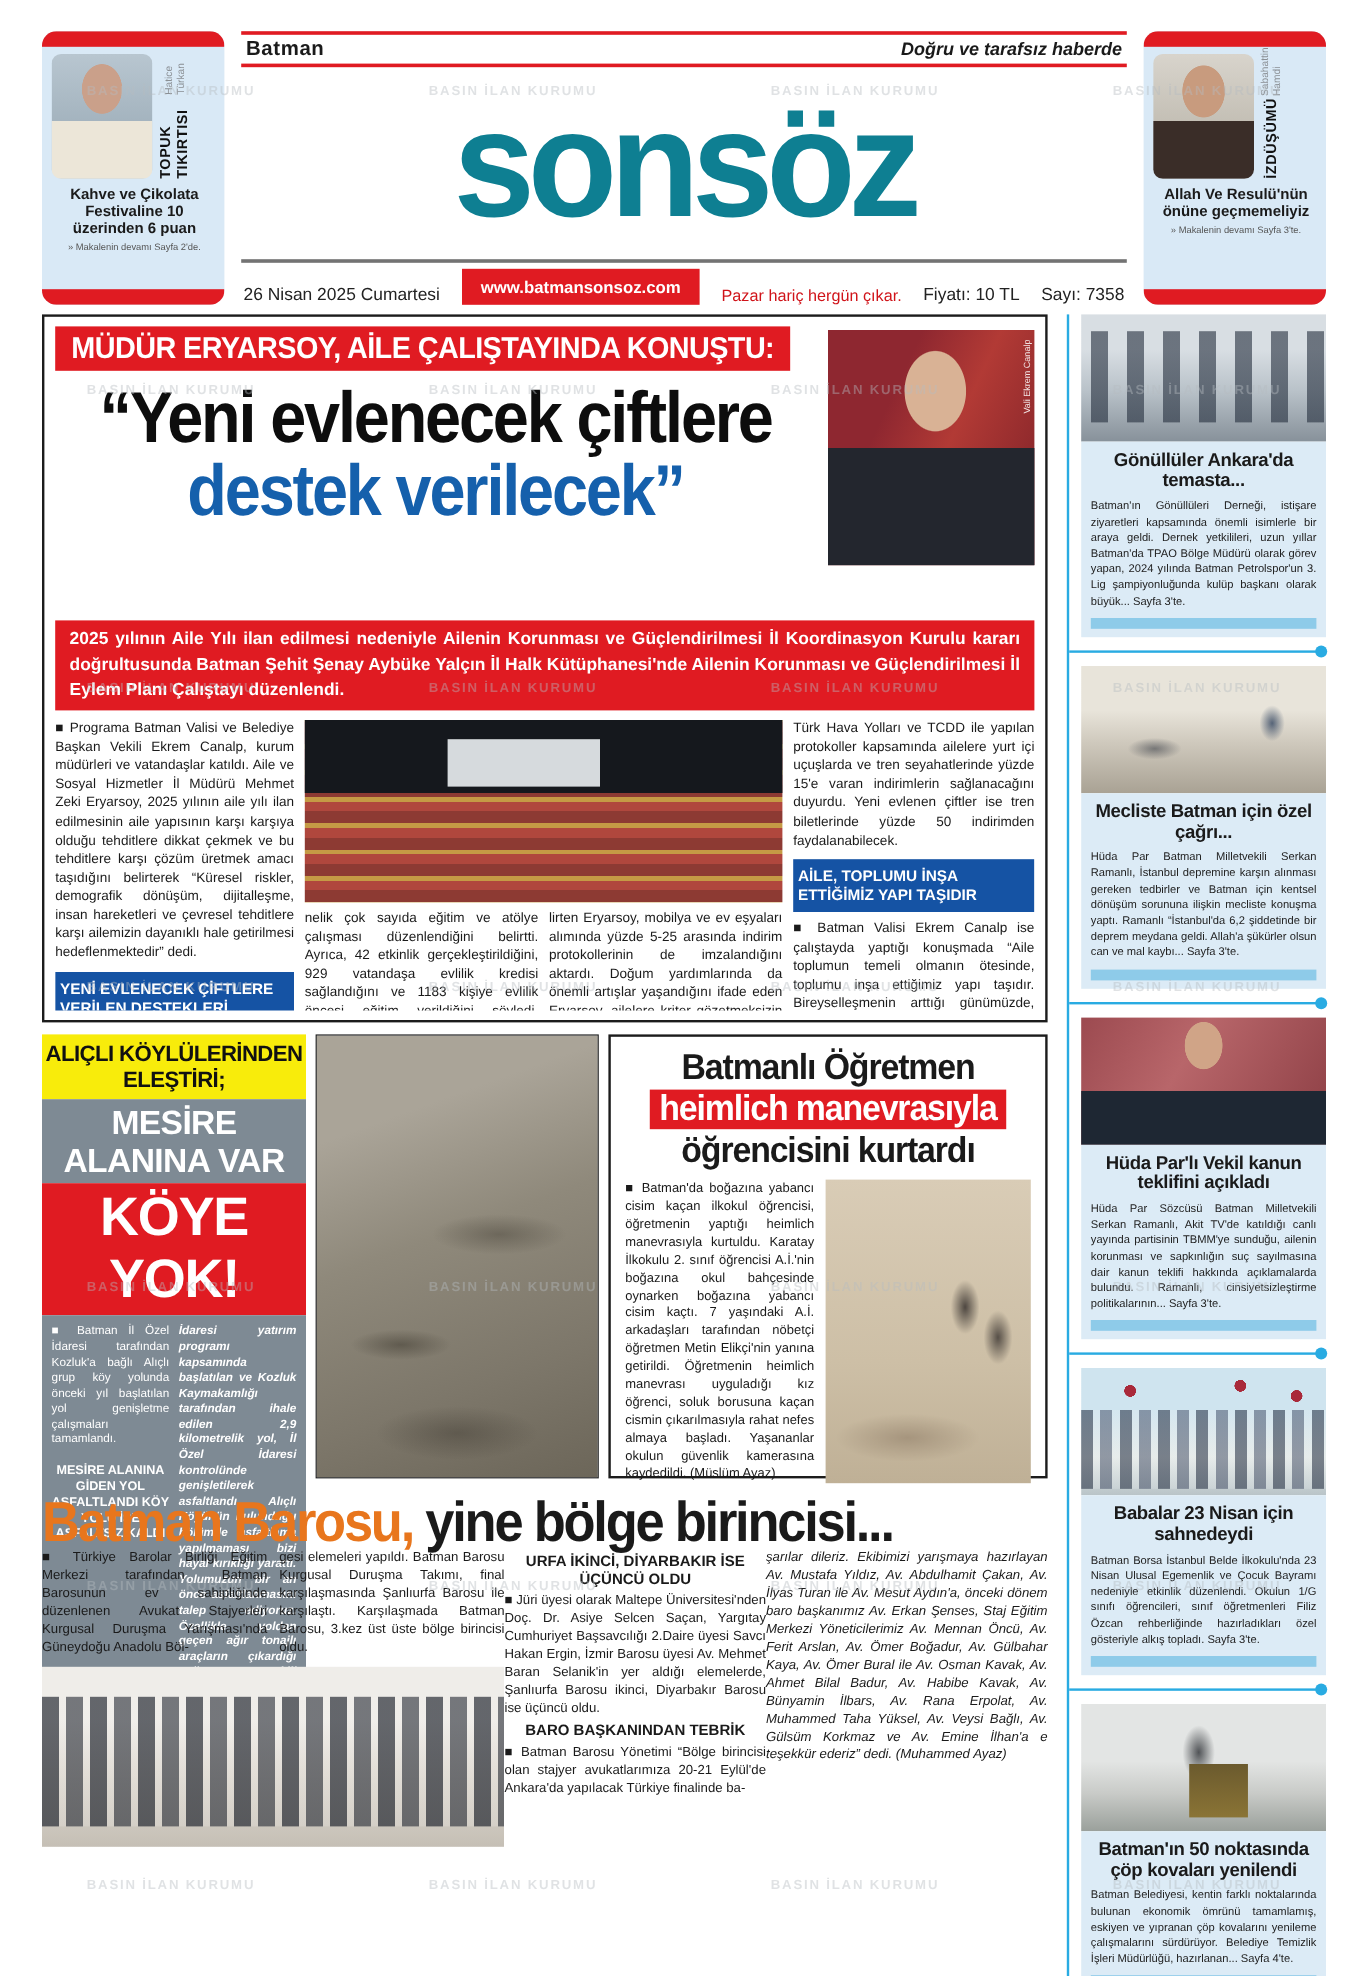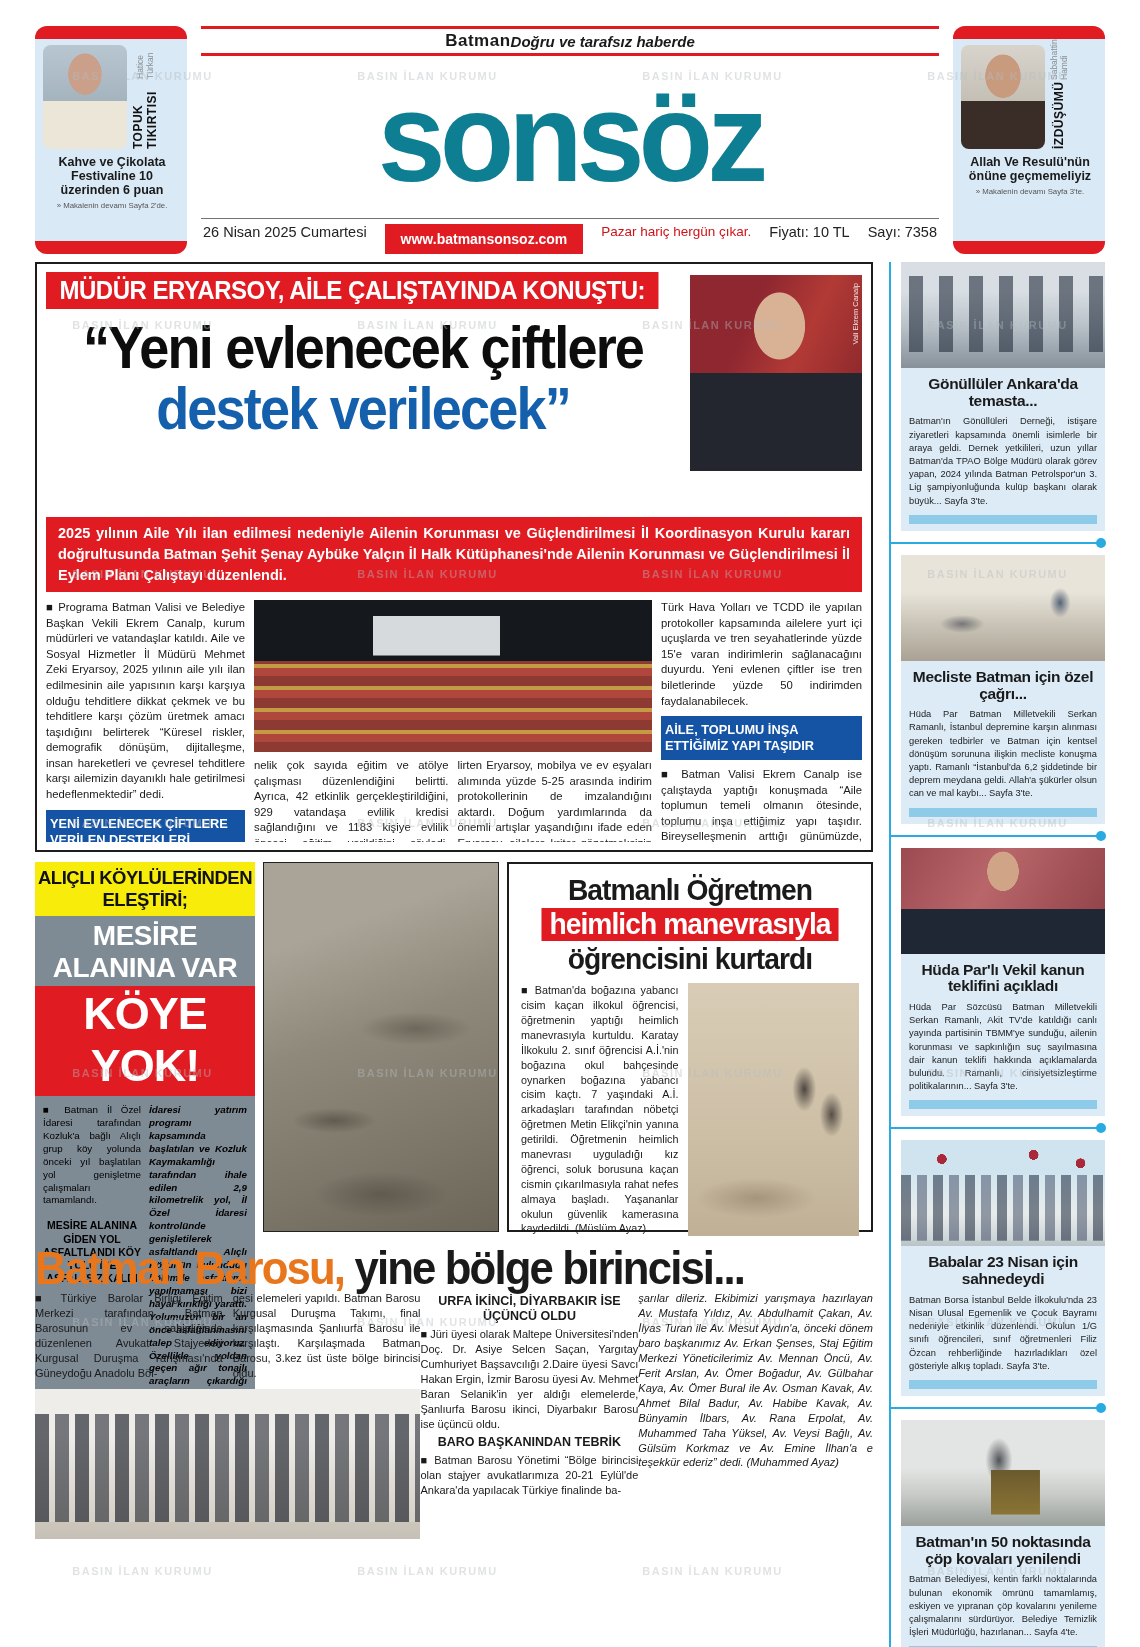--- a/index.html
+++ b/index.html
@@ -32,28 +32,28 @@
      linear-gradient(#d8d4cc,#b3aea2)}
   .vmeta{writing-mode:vertical-rl;transform:rotate(180deg);display:flex;
      align-items:center;gap:2px;height:104px}
   .vauthor{font-size:8.5px;color:#8a8f94}
   .vcolumn{font-size:12px;font-weight:700;color:#111;letter-spacing:.5px}
   .coltitle{font-size:12.5px;font-weight:700;text-align:center;line-height:1.12;margin-top:6px}
   .colmore{font-size:7.8px;color:#555;text-align:center;margin-top:4px}
 
   .mastcenter{flex:1;display:flex;flex-direction:column}
   .m-line{height:3px;background:#e01b22;flex:none}
-  .m-row1{display:flex;justify-content:center;align-items:center;padding:2px 4px}
+  .m-row1{display:flex;justify-content:space-between;align-items:center;padding:2px 4px}
   .m-region{font-size:17px;font-weight:700;letter-spacing:.5px}
   .m-tagline{font-size:15px;font-weight:700;font-style:italic}
   .m-logo{flex:1;display:flex;align-items:center;justify-content:center}
   .m-logo span{font-size:122px;line-height:.82;font-weight:800;color:#0e7f92;
      letter-spacing:-6px;transform:scaleY(1.04)}
-  .m-info{display:flex;align-items:flex-start;justify-content:space-between;
-     border-top:1px solid #737373;padding:5px 2px 0 2px}
+  .m-info{display:flex;align-items:flex-end;justify-content:space-between;
+     border-top:3px solid #737373;padding:5px 2px 0 2px}
   .m-date{font-size:14.5px;color:#222}
   .m-web{background:#e01b22;color:#fff;font-weight:700;font-size:14px;padding:7px 16px}
   .m-sched{font-size:13.5px;color:#d01319}
   .m-price,.m-issue{font-size:14.5px;color:#222}
 
   
   .content-row{display:flex;gap:16px;margin-top:8px}
   .main-col{width:838px;flex:none}
   .sidebar{flex:1;border-left:2px solid #29abe2;padding-left:10px}
 
@@ -92,21 +92,21 @@
 
   
   .mid-row{display:flex;gap:8px;margin-top:10px;height:370px}
   .village{width:220px;flex:none;display:flex;flex-direction:column}
   .v-kicker{background:#f8ec0b;color:#111;font-weight:800;font-size:18.5px;
      text-align:center;padding:5px 2px;letter-spacing:-.5px}
   .v-h1{background:#7e8a94;color:#fff;font-weight:800;font-size:28px;text-align:center;
      padding:4px 0 2px 0;letter-spacing:-.5px}
   .v-h2{background:#e01b22;color:#fff;font-weight:800;font-size:45px;text-align:center;
      padding:2px 0 4px 0;letter-spacing:-1px}
-  .v-body{background:#7e8a94;flex:1;display:flex;gap:8px;padding:8px;color:#000000}
+  .v-body{background:#7e8a94;flex:1;display:flex;gap:8px;padding:8px;color:#ffffff}
   .v-body p{font-size:9.8px;line-height:1.32;text-align:justify}
   .v-c1,.v-c2{width:50%}
   .v-sub{font-weight:800;text-align:center;font-size:10.5px;line-height:1.25;margin:12px 0}
   .v-c2 p{font-style:italic;font-weight:700}
   .ph-road{width:236px;flex:none;border:1px solid #222;background:
       radial-gradient(ellipse 60px 18px at 30% 70%,rgba(60,55,45,.5),transparent 70%),
       radial-gradient(ellipse 80px 24px at 65% 45%,rgba(70,65,55,.45),transparent 70%),
       radial-gradient(ellipse 90px 30px at 50% 90%,rgba(50,45,38,.35),transparent 75%),
       linear-gradient(160deg,#aaa498 0 20%,#8f897b 45%,#7d776a 75%,#6c6659)}
   .teacher{flex:1;border:2px solid #1c1c1c;padding:10px 12px;display:flex;flex-direction:column}

